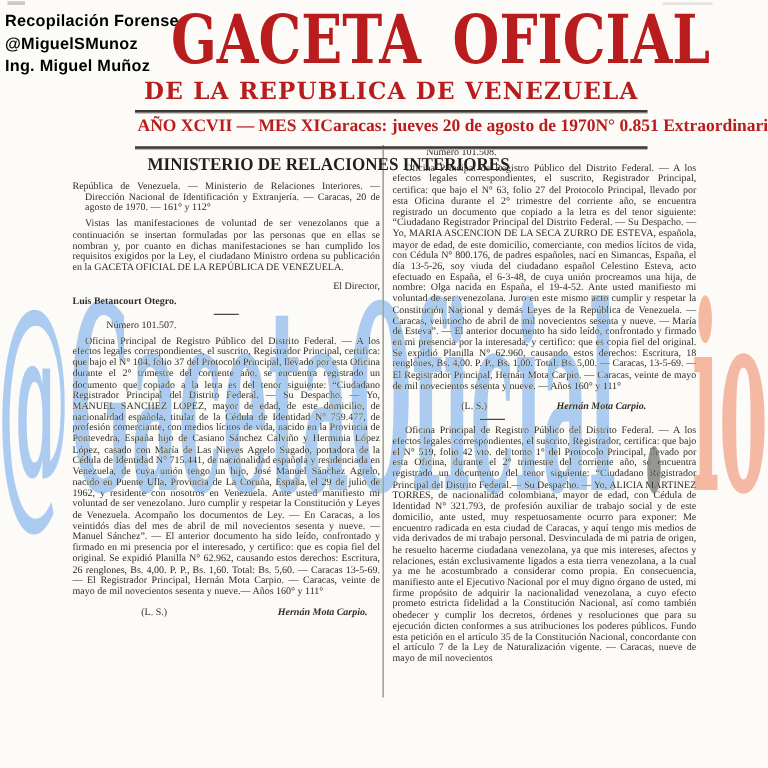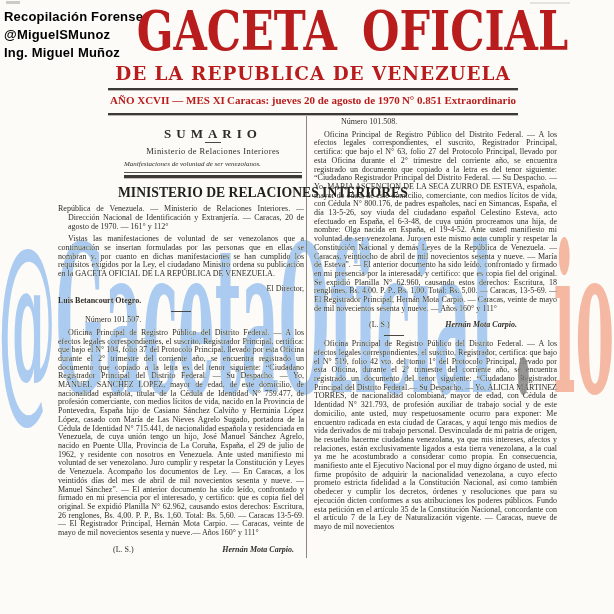--- a/index.html
+++ b/index.html
@@ -25,21 +25,21 @@
     transform:scale(.86,1.08);transform-origin:center top;white-space:nowrap;
     word-spacing:12px;letter-spacing:0px;
   }
   .mast-sub{
     font-family:"DejaVu Serif", serif;font-weight:bold;font-size:19px;line-height:22px;
     margin-top:6px;letter-spacing:1px;white-space:nowrap;transform:scaleX(.97);
   }
   .rule{height:2px;background:#3c3a36;margin-top:4px;box-shadow:0 1px 0 #b9b6ae;}
   .dateline{
     display:flex;justify-content:space-between;align-items:baseline;
-    font-family:"Liberation Serif", serif;font-weight:bold;font-size:11px;
+    font-family:"Liberation Serif", serif;font-weight:bold;font-size:14px;
     padding:4px 2px 3px 2px;white-space:nowrap;
   }
   
   .col{position:absolute;top:118px;font-size:8px;line-height:8.7px;text-align:justify;}
   .col-left{left:58px;width:246px;}
   .col-right{left:314px;width:243px;}
   .divider{position:absolute;left:306px;top:116px;width:1px;height:442px;background:#8a8880;}
   
   .sumario{margin-left:66px;width:178px;text-align:center;}
   .sumario-title{font-weight:bold;font-size:13px;letter-spacing:5px;margin-top:12px;}
@@ -89,28 +89,20 @@
     <span>AÑO XCVII — MES XI</span>
     <span>Caracas: jueves 20 de agosto de 1970</span>
     <span>N° 0.851 Extraordinario</span>
   </div>
   <div class="rule"></div>
 </div>
 
 <div class="divider"></div>
 
 <div class="col col-left">
-  <div class="sumario">
-    <div class="sumario-title">SUMARIO</div>
-    <div class="mini-dash"></div>
-    <div class="sumario-min">Ministerio de Relaciones Interiores</div>
-    <div class="sumario-item">Manifestaciones de voluntad de ser venezolanos.</div>
-    <div class="dbl-rule-a"></div>
-    <div class="dbl-rule-b"></div>
-  </div>
 
   <div class="section-head">MINISTERIO DE RELACIONES INTERIORES</div>
 
   <p class="para-hang">República de Venezuela. — Ministerio de Relaciones Interiores. — Dirección Nacional de Identificación y Extranjería. — Caracas, 20 de agosto de 1970. — 161° y 112°</p>
   <p class="para">Vistas las manifestaciones de voluntad de ser venezolanos que a continuación se insertan formuladas por las personas que en ellas se nombran y, por cuanto en dichas manifestaciones se han cumplido los requisitos exigidos por la Ley, el ciudadano Ministro ordena su publicación en la GACETA OFICIAL DE LA REPÚBLICA DE VENEZUELA.</p>
 
   <div class="director-label">El Director,</div>
   <div class="sig-right">Luis Betancourt Otegro.</div>
 
   <div class="sep-dash"></div>

